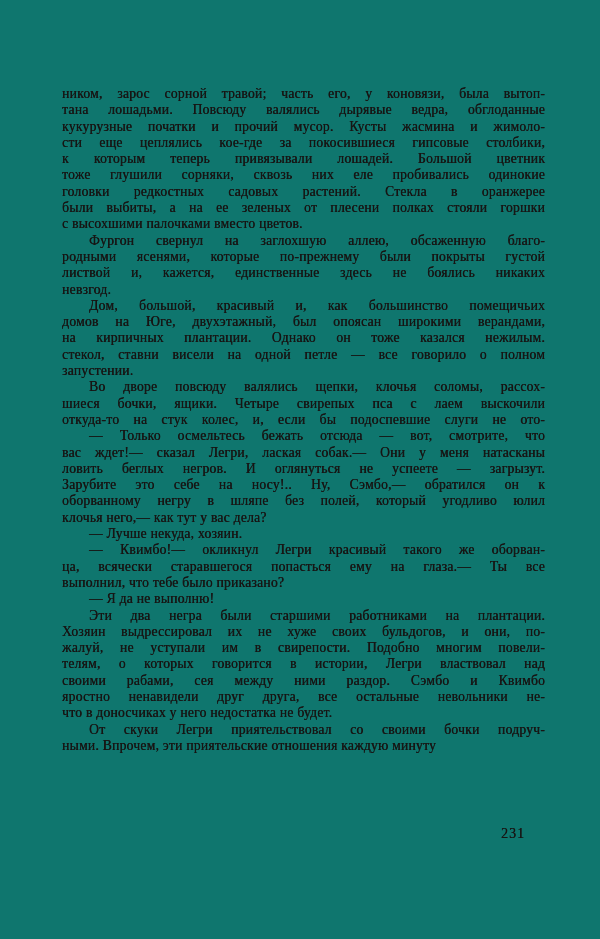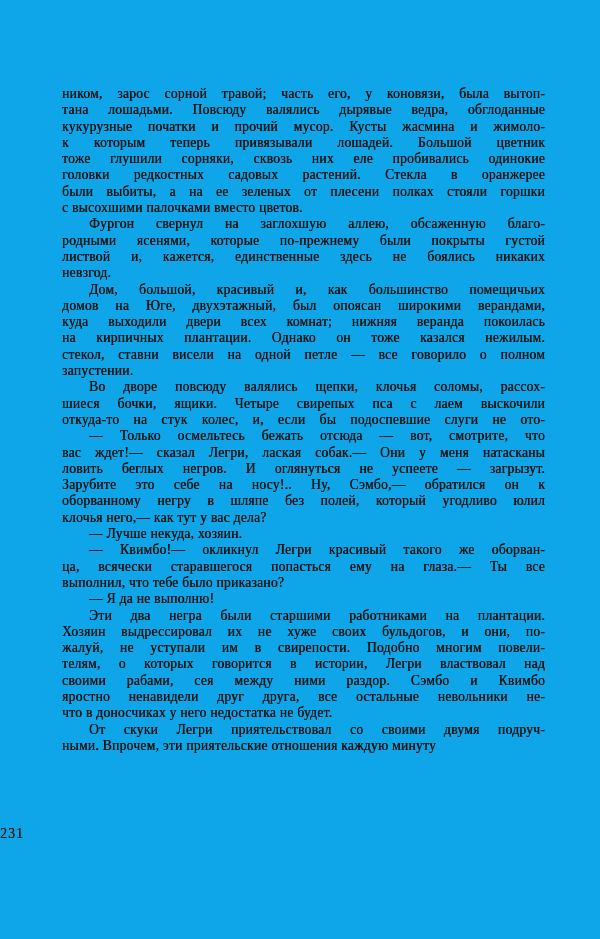--- a/index.html
+++ b/index.html
@@ -10,21 +10,21 @@
     width: 600px;
     height: 939px;
     background: #fbfaf7;
     overflow: hidden;
     font-family: "Liberation Serif", "DejaVu Serif", serif;
   }
   .page {
     position: relative;
     width: 600px;
     height: 939px;
-    background: #0ea5e9;
+    background: #0f766e;
     color: #171514;
   }
   .text-block {
     position: absolute;
     left: 62px;
     top: 86px;
     width: 483px;
   }
   .para {
     margin: 0;
@@ -43,52 +43,52 @@
     text-align-last: left;
   }
   .line.first-indent {
     padding-left: 27px;
   }
   .page-number {
     position: absolute;
     left: 0;
     top: 826px;
     width: 525px;
-    text-align: left;
+    text-align: right;
     font-size: 14px;
     letter-spacing: 1px;
     color: #171514;
     text-shadow: 0.35px 0 0 currentColor;
   }
 </style>
 </head>
 <body>
 
 <div class="page">
   <div class="text-block" id="text-block">
       <div class="para">
         <div class="line">ником, зарос сорной травой; часть его, у коновязи, была вытоп-</div>
         <div class="line">тана лошадьми. Повсюду валялись дырявые ведра, обглоданные</div>
         <div class="line">кукурузные початки и прочий мусор. Кусты жасмина и жимоло-</div>
+        <div class="line">сти еще цеплялись кое-где за покосившиеся гипсовые столбики,</div>
         <div class="line">к которым теперь привязывали лошадей. Большой цветник</div>
         <div class="line">тоже глушили сорняки, сквозь них еле пробивались одинокие</div>
         <div class="line">головки редкостных садовых растений. Стекла в оранжерее</div>
         <div class="line">были выбиты, а на ее зеленых от плесени полках стояли горшки</div>
         <div class="line last">с высохшими палочками вместо цветов.</div>
       </div>
       <div class="para">
         <div class="line first-indent">Фургон свернул на заглохшую аллею, обсаженную благо-</div>
         <div class="line">родными ясенями, которые по-прежнему были покрыты густой</div>
         <div class="line">листвой и, кажется, единственные здесь не боялись никаких</div>
         <div class="line last">невзгод.</div>
       </div>
       <div class="para">
         <div class="line first-indent">Дом, большой, красивый и, как большинство помещичьих</div>
         <div class="line">домов на Юге, двухэтажный, был опоясан широкими верандами,</div>
-        <div class="line">куда выходили двери всех комнат; нижняя веранда покоилась</div>
         <div class="line">на кирпичных плантации. Однако он тоже казался нежилым.</div>
         <div class="line">стекол, ставни висели на одной петле — все говорило о полном</div>
         <div class="line last">запустении.</div>
       </div>
       <div class="para">
         <div class="line first-indent">Во дворе повсюду валялись щепки, клочья соломы, рассох-</div>
         <div class="line">шиеся бочки, ящики. Четыре свирепых пса с лаем выскочили</div>
         <div class="line">откуда-то на стук колес, и, если бы подоспевшие слуги не ото-</div>
       </div>
       <div class="para">
@@ -113,18 +113,18 @@
       <div class="para">
         <div class="line first-indent">Эти два негра были старшими работниками на плантации.</div>
         <div class="line">Хозяин выдрессировал их не хуже своих бульдогов, и они, по-</div>
         <div class="line">жалуй, не уступали им в свирепости. Подобно многим повели-</div>
         <div class="line">телям, о которых говорится в истории, Легри властвовал над</div>
         <div class="line">своими рабами, сея между ними раздор. Сэмбо и Квимбо</div>
         <div class="line">яростно ненавидели друг друга, все остальные невольники не-</div>
         <div class="line last">что в доносчиках у него недостатка не будет.</div>
       </div>
       <div class="para">
-        <div class="line first-indent">От скуки Легри приятельствовал со своими двумя подруч-</div>
+        <div class="line first-indent">От скуки Легри приятельствовал со своими бочки подруч-</div>
         <div class="line last">ными. Впрочем, эти приятельские отношения каждую минуту</div>
       </div>
     </div>
   <div class="page-number">231</div>
 </div>
 
 </body></html>

